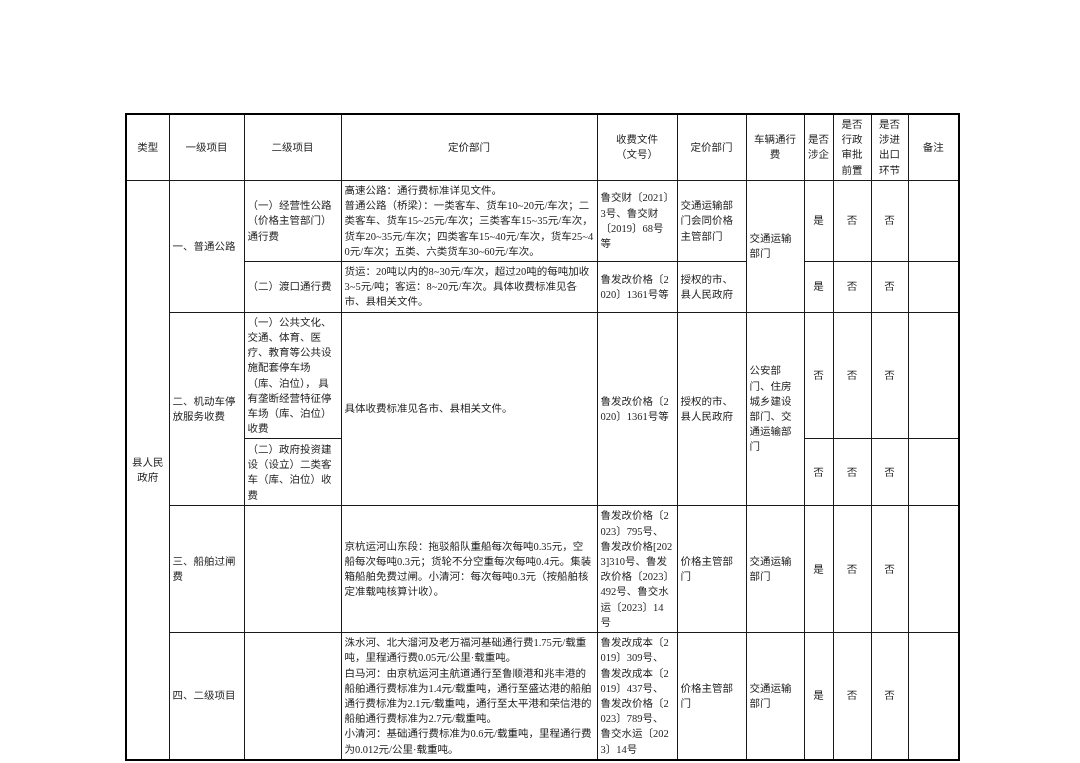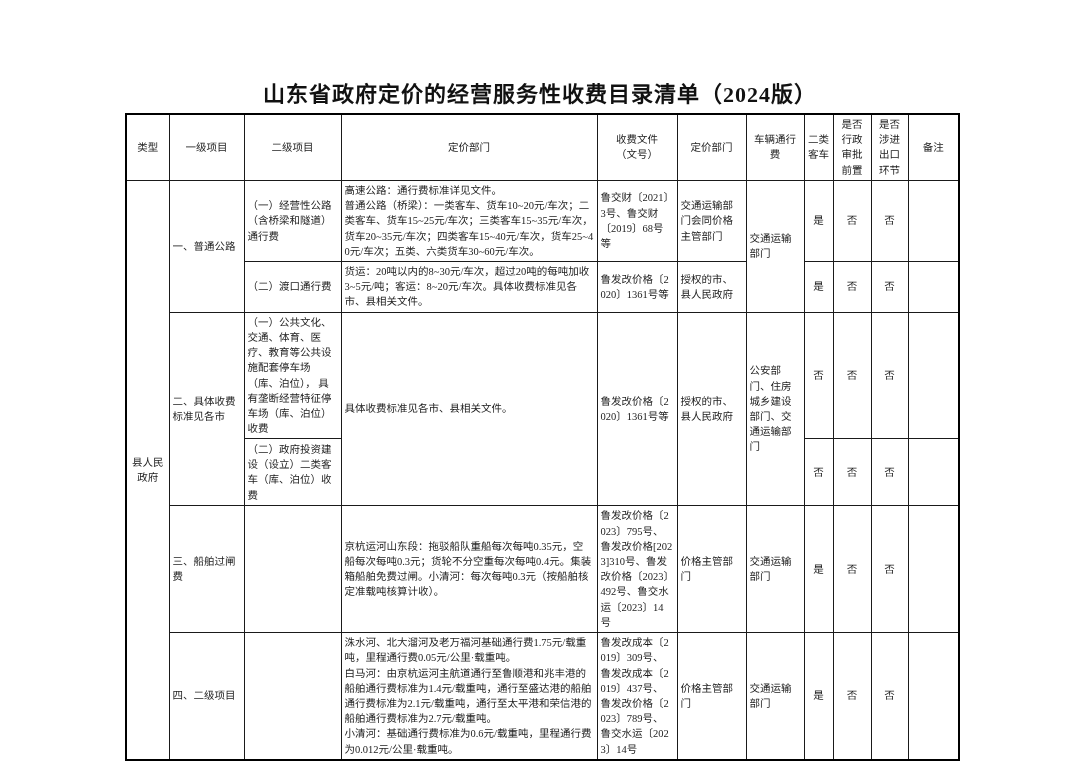--- a/index.html
+++ b/index.html
@@ -53,21 +53,20 @@
   tr.r2a{height:103px;}
   tr.r2b{height:67px;}
   tr.r3{height:112px;}
   tr.r4{height:114px;}
 </style>
 </head>
 <body>
 
 <div class="page">
 
-  <div class="doc-title">山东省政府定价的经营服务性收费目录清单（2024版）</div>
 
   <table class="fee-table">
     <colgroup>
       <col style="width:43px">
         <col style="width:75px">
         <col style="width:97px">
       <col style="width:256px">
         <col style="width:80px">
         <col style="width:69px">
       <col style="width:58px">
@@ -79,31 +78,31 @@
     <thead>
       <tr class="hdr">
         <th>类型</th>
         <th>一级项目</th>
         <th>二级项目</th>
         <th>定价部门</th>
         <th>收费文件
 （文号）</th>
         <th>定价部门</th>
         <th>车辆通行费</th>
-        <th>二类客车</th>
+        <th>是否涉企</th>
         <th>是否行政审批前置</th>
         <th>是否涉进出口环节</th>
         <th>备注</th>
       </tr>
     </thead>
     <tbody>
       <tr class="r1a">
         <td rowspan="6" class="c">县人民政府</td>
         <td rowspan="2" class="l">一、普通公路</td>
-        <td class="l">（一）经营性公路（含桥梁和隧道）通行费</td>
+        <td class="l">（一）经营性公路（价格主管部门）通行费</td>
         <td class="l std">高速公路：通行费标准详见文件。
 普通公路（桥梁）：一类客车、货车10~20元/车次；二类客车、货车15~25元/车次；三类客车15~35元/车次，货车20~35元/车次；四类客车15~40元/车次，货车25~40元/车次；五类、六类货车30~60元/车次。</td>
         <td class="l">鲁交财〔2021〕3号、鲁交财〔2019〕68号等</td>
         <td class="l">交通运输部门会同价格主管部门</td>
         <td rowspan="2" class="l">交通运输部门</td>
         <td class="c">是</td>
         <td class="c">否</td>
         <td class="c">否</td>
         <td class="c"></td>
       </tr>
@@ -111,21 +110,21 @@
         <td class="l">（二）渡口通行费</td>
         <td class="l std">货运：20吨以内的8~30元/车次，超过20吨的每吨加收3~5元/吨；客运：8~20元/车次。具体收费标准见各市、县相关文件。</td>
         <td class="l">鲁发改价格〔2020〕1361号等</td>
         <td class="l">授权的市、县人民政府</td>
         <td class="c">是</td>
         <td class="c">否</td>
         <td class="c">否</td>
         <td class="c"></td>
       </tr>
       <tr class="r2a">
-        <td rowspan="2" class="l">二、具体收费标准见各市</td>
+        <td rowspan="2" class="l">二、机动车停放服务收费</td>
         <td class="l">（一）公共文化、交通、体育、医疗、教育等公共设施配套停车场（库、泊位）， 具有垄断经营特征停车场（库、泊位）收费</td>
         <td rowspan="2" class="l std">具体收费标准见各市、县相关文件。</td>
         <td rowspan="2" class="l">鲁发改价格〔2020〕1361号等</td>
         <td rowspan="2" class="l">授权的市、县人民政府</td>
         <td rowspan="2" class="l">公安部门、住房城乡建设部门、交通运输部门</td>
         <td class="c">否</td>
         <td class="c">否</td>
         <td class="c">否</td>
         <td class="c"></td>
       </tr>

